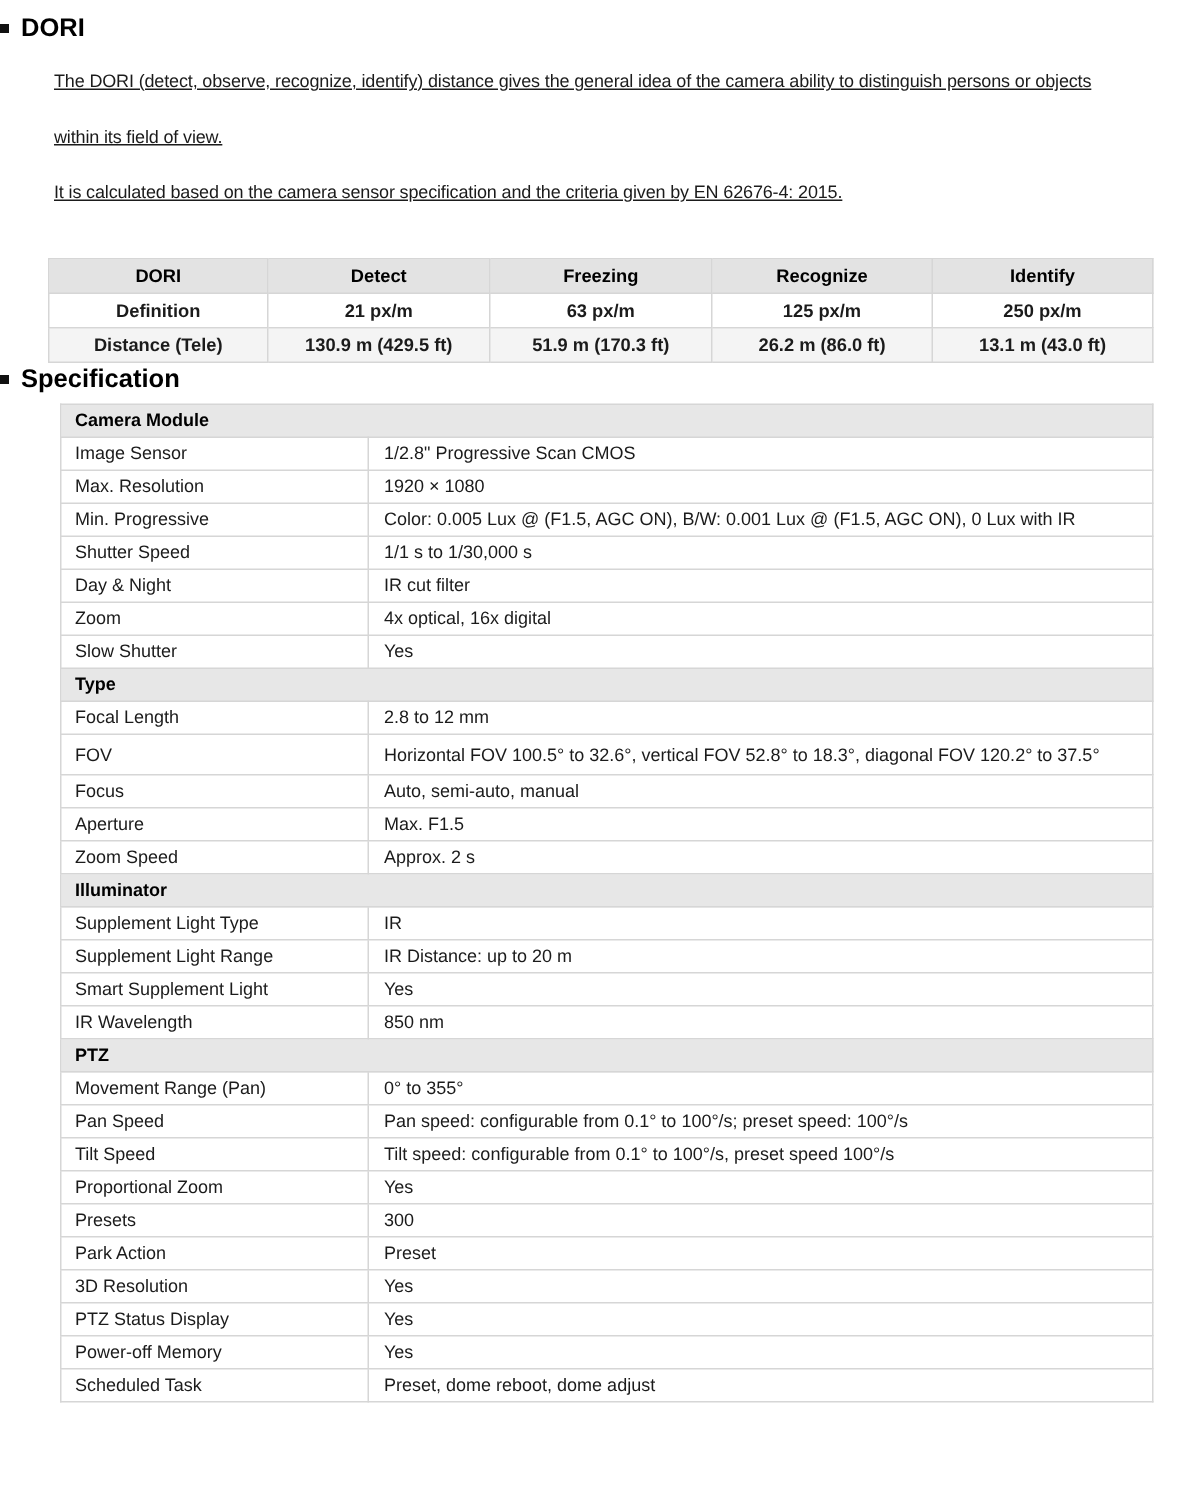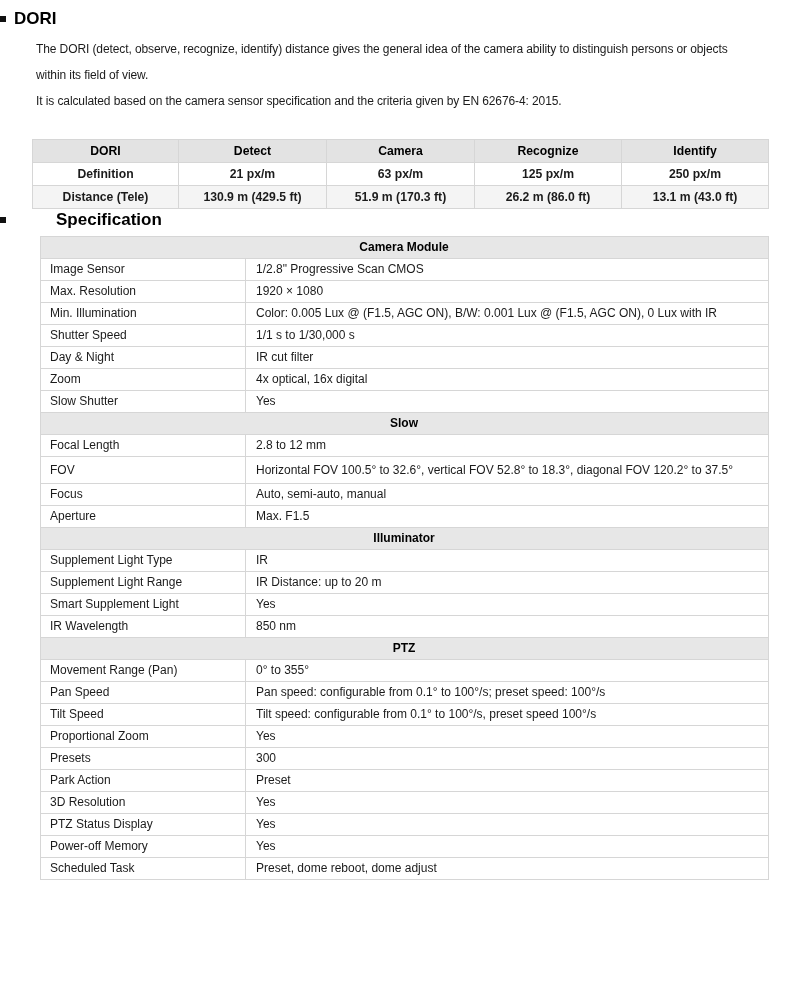--- a/index.html
+++ b/index.html
@@ -16,28 +16,28 @@
     font-family:"Liberation Sans", sans-serif;
     color:var(--text);
     overflow:hidden;
   }
   .page{width:800px;height:1000px;padding-top:8px;}
   h2.sec-title{
     margin:0;font-size:17px;font-weight:bold;color:#000;
     display:flex;align-items:center;line-height:22px;
   }
   .dori-title{margin-left:31px;}
-  .spec-title{margin-left:41px;margin-top:27px;gap:42px;}
+  .spec-title{margin-left:41px;margin-top:27px;}
   .bullet{
     width:6px;height:6px;background:#111;display:inline-block;
     margin-right:8px;flex:0 0 auto;
   }
   .desc{
-    margin:6px 60px 0 36px;font-size:12px;line-height:26px;
-    letter-spacing:-0.1px;max-width:712px;
+    margin:6px 60px 0 36px;font-size:12px;line-height:37px;
+    letter-spacing:-0.1px;max-width:712px;text-decoration:underline;
   }
   .desc.second{margin-top:0;}
   table{border-collapse:collapse;table-layout:fixed;}
   
   .dori-table{
     margin:25px 0 0 32px;width:736px;font-size:12.2px;
   }
   .dori-table th,.dori-table td{
     border:1px solid var(--border);text-align:center;
     padding:3px 4px;line-height:16px;font-weight:bold;
@@ -50,21 +50,20 @@
   }
   .spec-table td{
     border:1px solid var(--border);
     padding:2px 10px;line-height:17px;vertical-align:middle;
     text-align:left;
   }
   .spec-table td.label{padding-left:9px;}
   .spec-table tr.band td{
     background:var(--band-bg);font-weight:bold;color:#000;
     padding-left:9px;
-    text-align:center;
   }
   .spec-table td.fov-tall{line-height:20px;padding-top:3px;padding-bottom:3px;}
 </style>
 </head>
 <body>
 
 <main class="page">
 
   <section>
     <h2 class="sec-title dori-title">
@@ -79,21 +78,21 @@
         <col style="width:146px">
           <col style="width:148px">
           <col style="width:148px">
           <col style="width:147px">
           <col style="width:147px">
       </colgroup>
       <thead>
         <tr>
             <th>DORI</th>
             <th>Detect</th>
-            <th>Camera</th>
+            <th>Freezing</th>
             <th>Recognize</th>
             <th>Identify</th>
           </tr>
       </thead>
       <tbody>
           <tr>
             <td>Definition</td>
             <td>21 px/m</td>
             <td>63 px/m</td>
             <td>125 px/m</td>
@@ -127,57 +126,61 @@
           </tr>
           <tr>
             <td class="label">Image Sensor</td>
             <td class="value">1/2.8" Progressive Scan CMOS</td>
           </tr>
           <tr>
             <td class="label">Max. Resolution</td>
             <td class="value">1920 × 1080</td>
           </tr>
           <tr>
-            <td class="label">Min. Illumination</td>
+            <td class="label">Min. Progressive</td>
             <td class="value">Color: 0.005 Lux @ (F1.5, AGC ON), B/W: 0.001 Lux @ (F1.5, AGC ON), 0 Lux with IR</td>
           </tr>
           <tr>
             <td class="label">Shutter Speed</td>
             <td class="value">1/1 s to 1/30,000 s</td>
           </tr>
           <tr>
             <td class="label">Day &amp; Night</td>
             <td class="value">IR cut filter</td>
           </tr>
           <tr>
             <td class="label">Zoom</td>
             <td class="value">4x optical, 16x digital</td>
           </tr>
           <tr>
             <td class="label">Slow Shutter</td>
             <td class="value">Yes</td>
           </tr>
           <tr class="band">
-            <td colspan="2">Slow</td>
+            <td colspan="2">Type</td>
           </tr>
           <tr>
             <td class="label">Focal Length</td>
             <td class="value">2.8 to 12 mm</td>
           </tr>
           <tr>
             <td class="label">FOV</td>
             <td class="value fov-tall">Horizontal FOV 100.5° to 32.6°, vertical FOV 52.8° to 18.3°, diagonal FOV 120.2° to 37.5°</td>
           </tr>
           <tr>
             <td class="label">Focus</td>
             <td class="value">Auto, semi-auto, manual</td>
           </tr>
           <tr>
             <td class="label">Aperture</td>
             <td class="value">Max. F1.5</td>
+          </tr>
+          <tr>
+            <td class="label">Zoom Speed</td>
+            <td class="value">Approx. 2 s</td>
           </tr>
           <tr class="band">
             <td colspan="2">Illuminator</td>
           </tr>
           <tr>
             <td class="label">Supplement Light Type</td>
             <td class="value">IR</td>
           </tr>
           <tr>
             <td class="label">Supplement Light Range</td>

